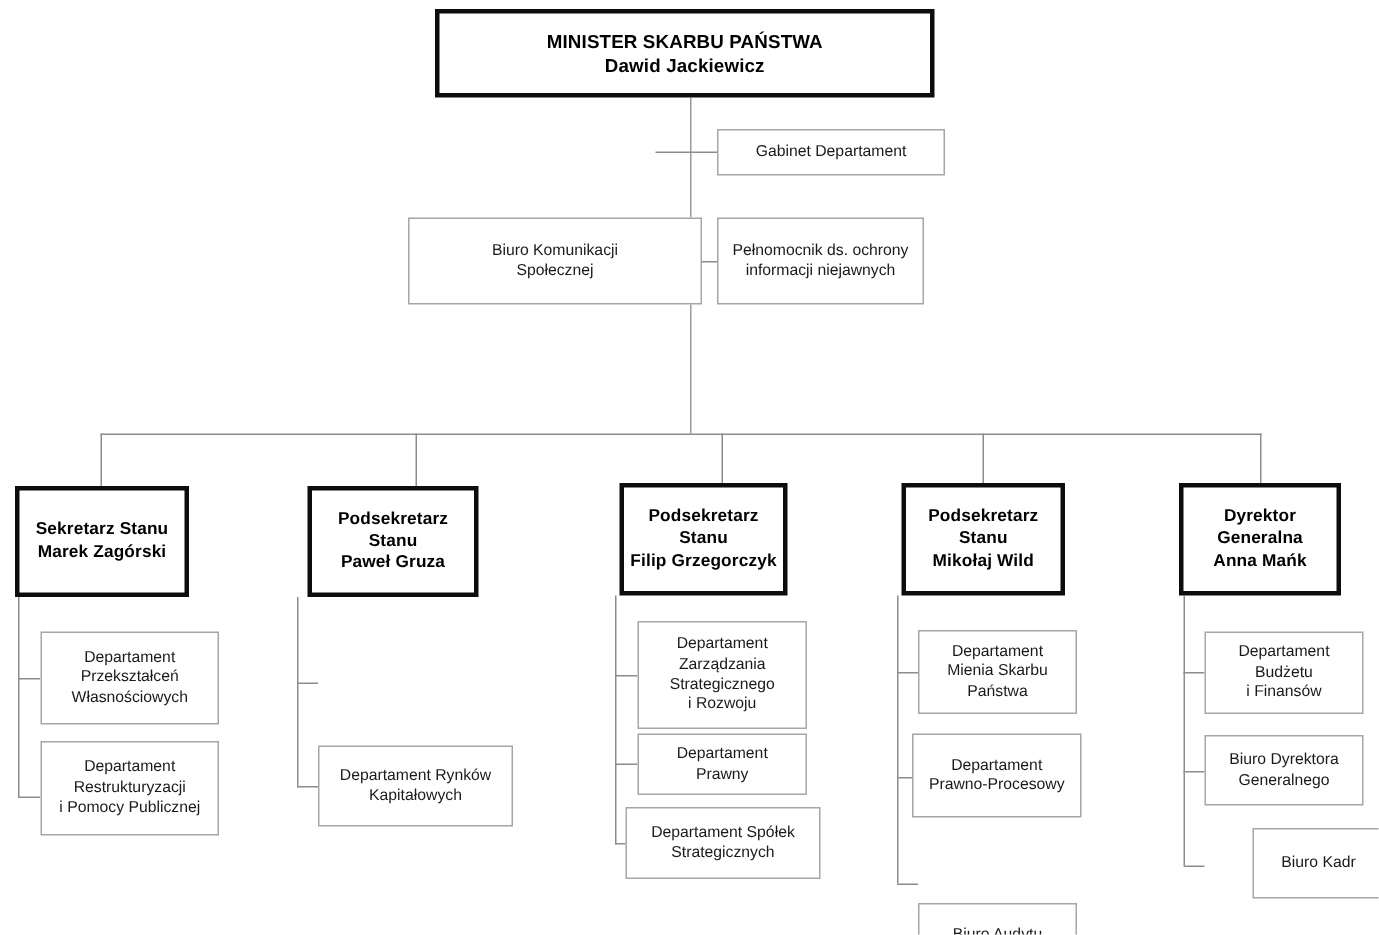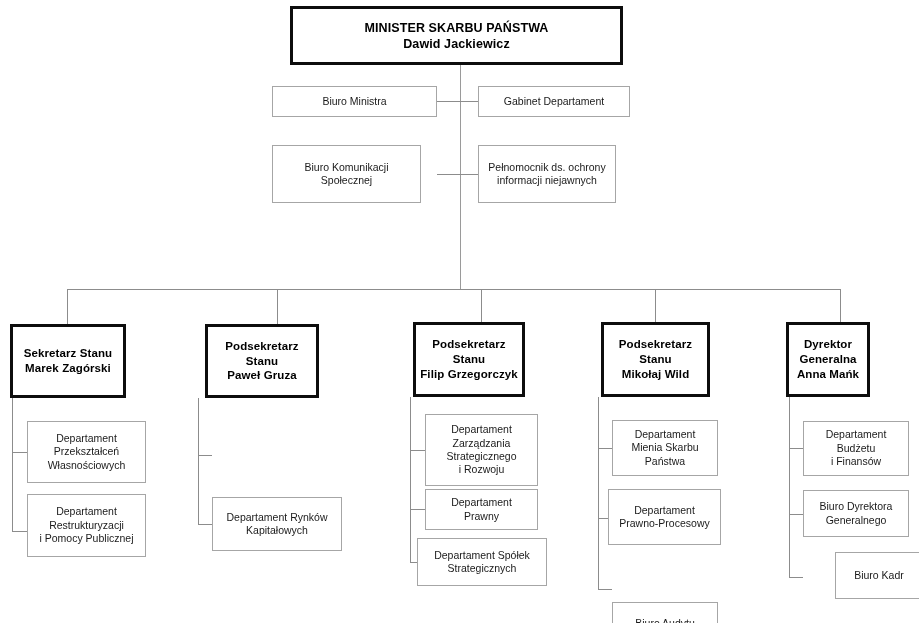--- a/index.html
+++ b/index.html
@@ -90,46 +90,45 @@
   <div class="line h" style="left:598px;top:589px;width:14px;"></div>
 
   <div class="line v" style="left:789px;top:397px;height:180px;"></div>
   <div class="line h" style="left:789px;top:448px;width:14px;"></div>
   <div class="line h" style="left:789px;top:514px;width:14px;"></div>
   <div class="line h" style="left:789px;top:577px;width:14px;"></div>
 
   <div class="node heavy minister" style="left:290px;top:6px;width:333px;height:59px;">MINISTER SKARBU PAŃSTWA
 Dawid Jackiewicz</div>
 
-  <div class="node thin" style="left:272px;top:86px;width:165px;height:31px;">Biuro Ministra</div>
 
   <div class="node thin" style="left:478px;top:86px;width:152px;height:31px;">Gabinet Departament</div>
 
-  <div class="node thin" style="left:272px;top:145px;width:149px;height:58px;">Biuro Komunikacji
+  <div class="node thin" style="left:272px;top:145px;width:196px;height:58px;">Biuro Komunikacji
 Społecznej</div>
 
   <div class="node thin" style="left:478px;top:145px;width:138px;height:58px;">Pełnomocnik ds. ochrony
 informacji niejawnych</div>
 
   <div class="node heavy" style="left:10px;top:324px;width:116px;height:74px;">Sekretarz Stanu
 Marek Zagórski</div>
 
   <div class="node heavy" style="left:205px;top:324px;width:114px;height:74px;">Podsekretarz
 Stanu
 Paweł Gruza</div>
 
   <div class="node heavy" style="left:413px;top:322px;width:112px;height:75px;">Podsekretarz
 Stanu
 Filip Grzegorczyk</div>
 
   <div class="node heavy" style="left:601px;top:322px;width:109px;height:75px;">Podsekretarz
 Stanu
 Mikołaj Wild</div>
 
-  <div class="node heavy" style="left:786px;top:322px;width:84px;height:75px;">Dyrektor
+  <div class="node heavy" style="left:786px;top:322px;width:108px;height:75px;">Dyrektor
 Generalna
 Anna Mańk</div>
 
   <div class="node thin" style="left:27px;top:421px;width:119px;height:62px;">Departament
 Przekształceń
 Własnościowych</div>
 
   <div class="node thin" style="left:27px;top:494px;width:119px;height:63px;">Departament
 Restrukturyzacji
 i Pomocy Publicznej</div>

